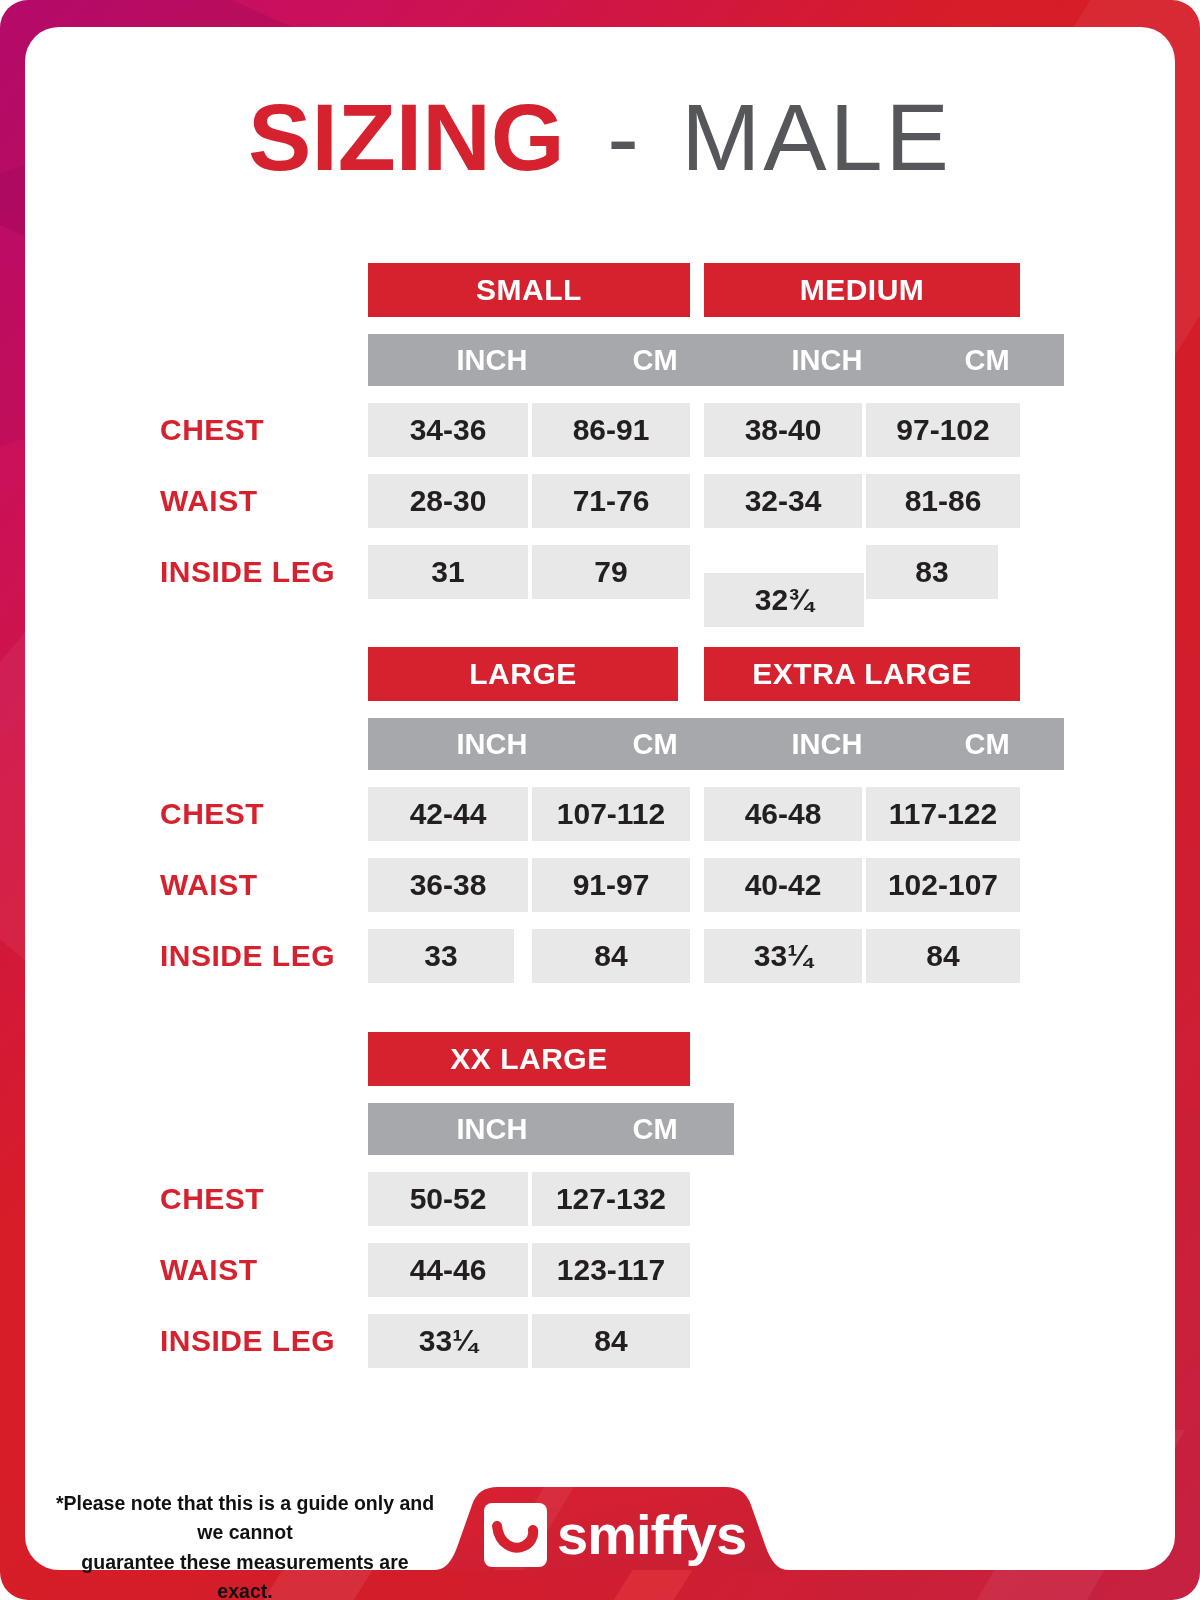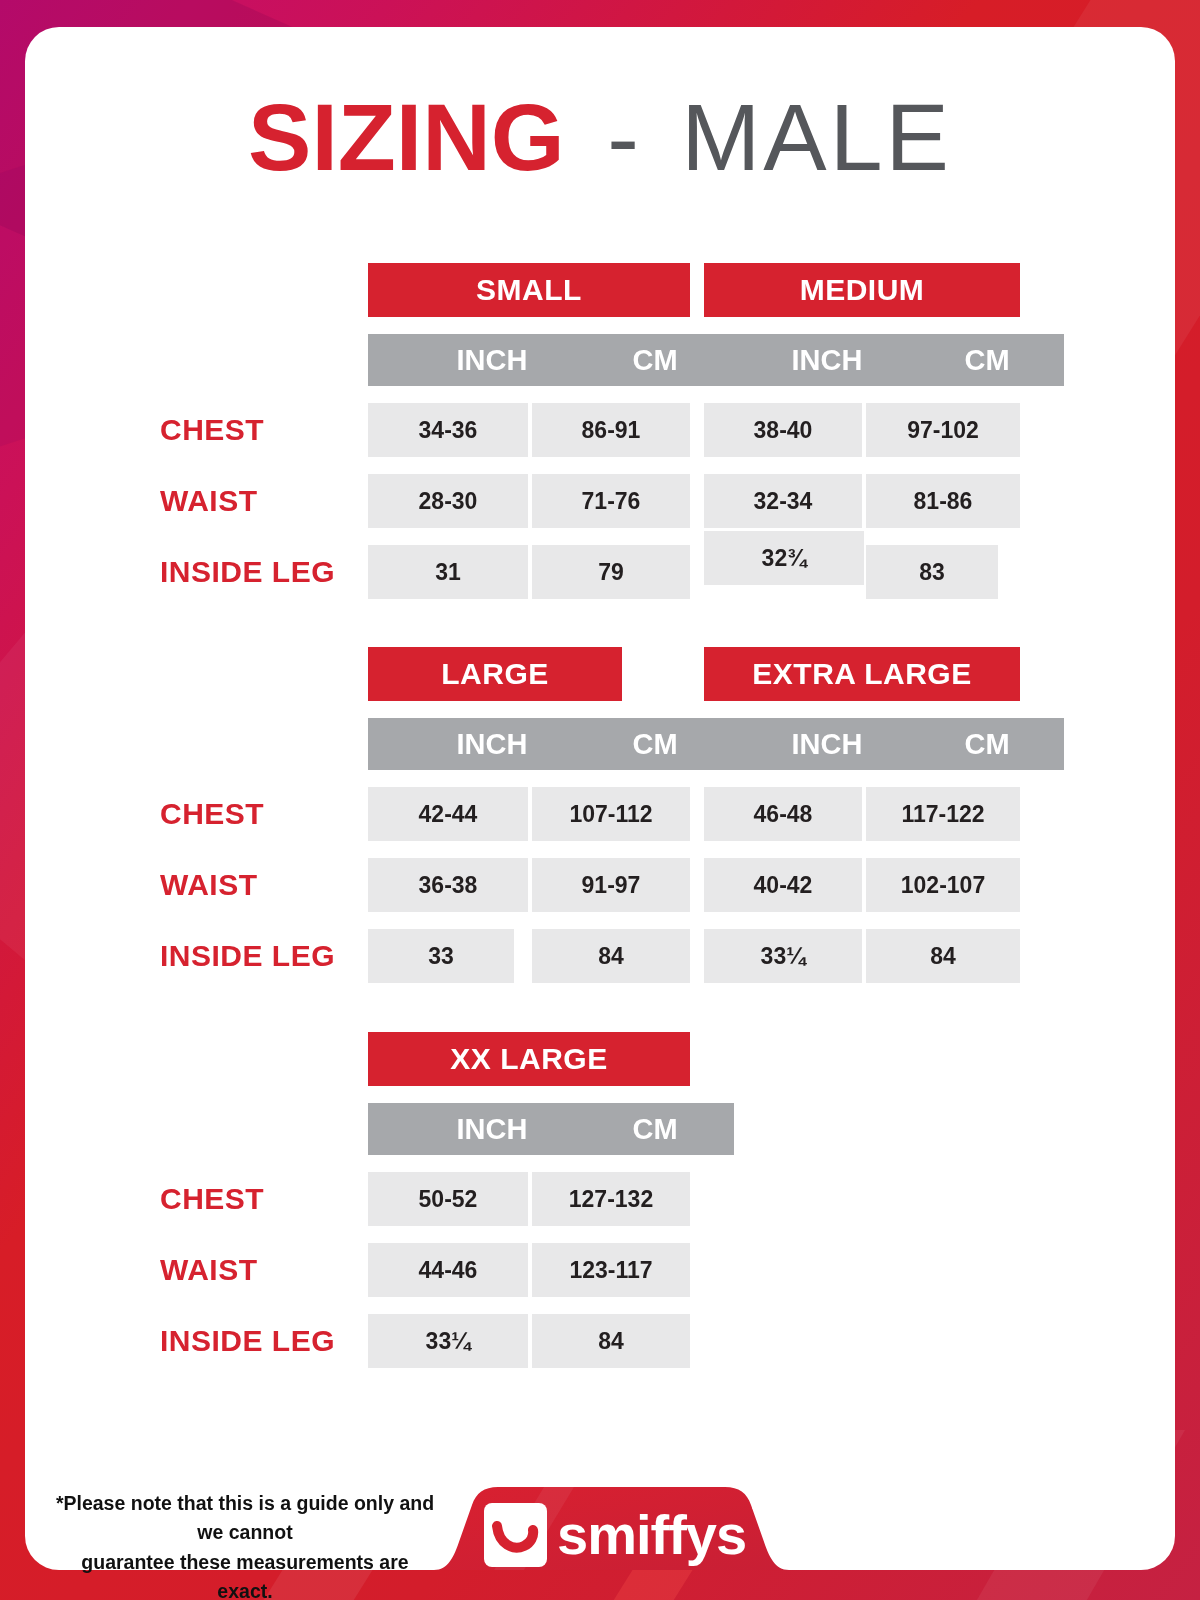--- a/index.html
+++ b/index.html
@@ -5,20 +5,21 @@
   html,body{margin:0;padding:0;}
   body{
     width:1200px;height:1600px;
     font-family:"Liberation Sans", sans-serif;
     overflow:hidden;
   }
   .page{
     position:relative;width:1200px;height:1600px;
     background:linear-gradient(128deg,#c30c6f 0%,#cb1157 16%,#d71d27 40%,#d31d2b 68%,#c52142 100%);
     overflow:hidden;
+    border-radius:28px;
   }
   
   .facet{position:absolute;pointer-events:none;}
   .facet-tl1{left:-60px;top:-40px;width:340px;height:300px;background:rgba(90,0,80,0.14);transform:rotate(24deg);}
   .facet-tl2{left:-120px;top:170px;width:300px;height:260px;background:rgba(120,0,100,0.12);transform:rotate(-18deg);}
   .facet-tr{right:-80px;top:-60px;width:260px;height:420px;background:rgba(255,255,255,0.06);transform:rotate(32deg);}
   .facet-b1{left:270px;top:1480px;width:90px;height:220px;background:rgba(255,255,255,0.08);transform:skewX(-32deg);}
   .facet-b2{left:620px;top:1480px;width:60px;height:220px;background:rgba(255,90,80,0.25);transform:skewX(-32deg);}
   .facet-b3{left:1000px;top:1430px;width:110px;height:260px;background:rgba(255,255,255,0.06);transform:skewX(-30deg);}
   .facet-l{left:-40px;top:560px;width:220px;height:380px;background:rgba(255,255,255,0.05);transform:rotate(40deg);}
@@ -44,21 +45,21 @@
     font-weight:bold;font-size:30px;letter-spacing:0.5px;
     display:flex;align-items:center;justify-content:center;
   }
   .bar-gray{
     position:absolute;height:52px;background:#a6a8ab;color:#ffffff;
     font-weight:bold;font-size:29px;
     display:flex;align-items:center;justify-content:center;padding-left:44px;
   }
   .cell{
     position:absolute;height:54px;background:#e8e8e9;color:#231f20;
-    font-weight:bold;font-size:23px;
+    font-weight:bold;font-size:30px;
     display:flex;align-items:center;justify-content:center;
   }
   .row-label{
     position:absolute;height:54px;color:#d6222f;
     font-weight:bold;font-size:30px;letter-spacing:0.5px;
     display:flex;align-items:center;
   }
 
   
   .note{
@@ -122,26 +123,26 @@
 
       <div class="row-label" style="left:135px;top:447px">WAIST</div>
       <div class="cell" style="left:343px;top:447px;width:160px">28-30</div>
       <div class="cell" style="left:507px;top:447px;width:158px">71-76</div>
       <div class="cell" style="left:679px;top:447px;width:158px">32-34</div>
       <div class="cell" style="left:841px;top:447px;width:154px">81-86</div>
 
       <div class="row-label" style="left:135px;top:518px">INSIDE LEG</div>
       <div class="cell" style="left:343px;top:518px;width:160px">31</div>
       <div class="cell" style="left:507px;top:518px;width:158px">79</div>
-      <div class="cell" style="left:679px;top:504px;width:160px">32¾</div>
+      <div class="cell" style="left:679px;top:546px;width:160px">32¾</div>
       <div class="cell" style="left:841px;top:518px;width:132px">83</div>
     </div>
 
     <div>
-      <div class="bar-red" style="left:343px;top:620px;width:254px">LARGE</div>
+      <div class="bar-red" style="left:343px;top:620px;width:310px">LARGE</div>
       <div class="bar-red" style="left:679px;top:620px;width:316px">EXTRA LARGE</div>
 
       <div class="bar-gray" style="left:343px;top:691px;width:160px">INCH</div>
       <div class="bar-gray" style="left:507px;top:691px;width:158px">CM</div>
       <div class="bar-gray" style="left:679px;top:691px;width:158px">INCH</div>
       <div class="bar-gray" style="left:841px;top:691px;width:154px">CM</div>
 
       <div class="row-label" style="left:135px;top:760px">CHEST</div>
       <div class="cell" style="left:343px;top:760px;width:160px">42-44</div>
       <div class="cell" style="left:507px;top:760px;width:158px">107-112</div>

